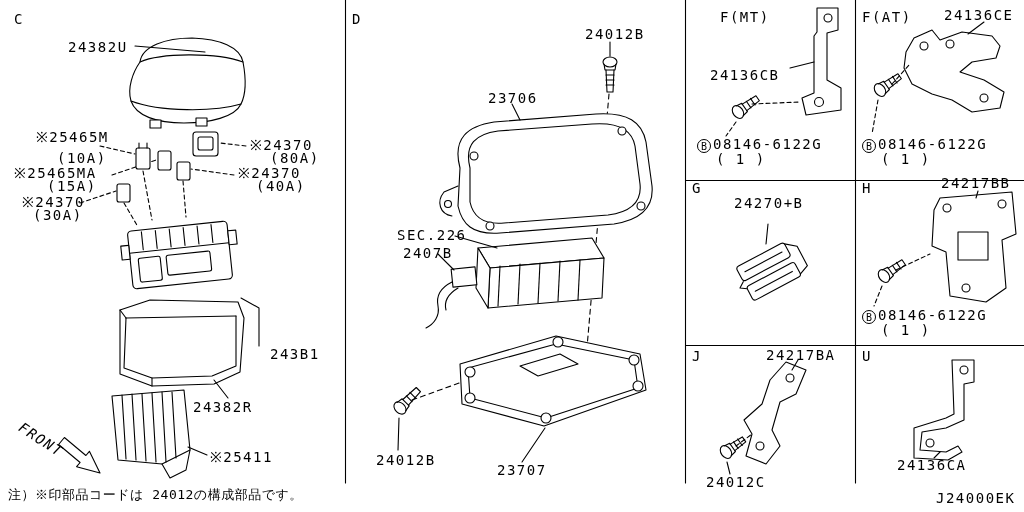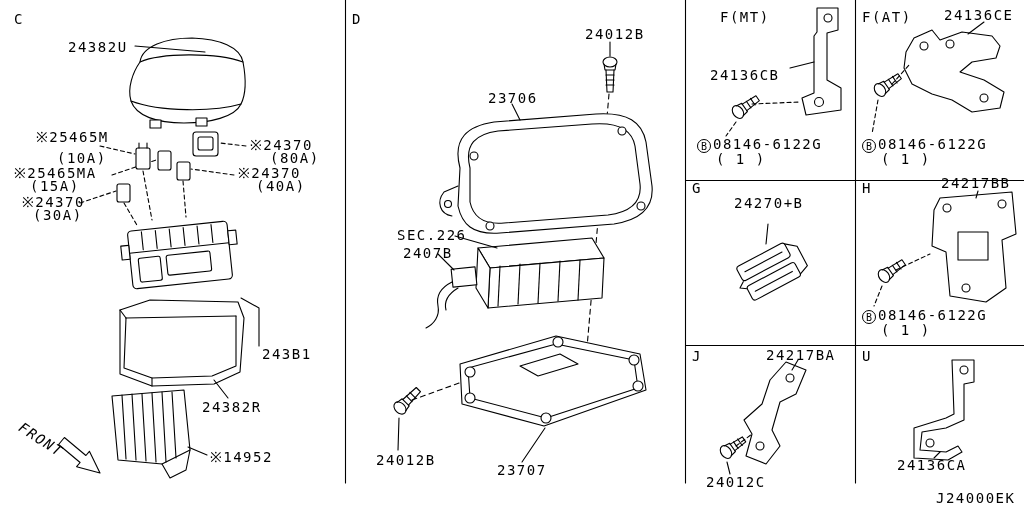--- a/index.html
+++ b/index.html
@@ -299,33 +299,34 @@
   <span class="lbl sec" style="left:14px;top:12px">C</span>
   <span class="lbl" style="left:68px;top:40px">24382U</span>
 
   <span class="lbl" style="left:36px;top:130px">※25465M</span>
   <span class="lbl" style="left:57px;top:151px">(10A)</span>
 
   <span class="lbl" style="left:250px;top:138px">※24370</span>
   <span class="lbl" style="left:270px;top:151px">(80A)</span>
 
   <span class="lbl" style="left:14px;top:166px">※25465MA</span>
-  <span class="lbl" style="left:30px;top:179px">(15A)</span>
+  <span class="lbl" style="left:47px;top:179px">(15A)</span>
 
   <span class="lbl" style="left:238px;top:166px">※24370</span>
   <span class="lbl" style="left:256px;top:179px">(40A)</span>
 
   <span class="lbl" style="left:22px;top:195px">※24370</span>
   <span class="lbl" style="left:33px;top:208px">(30A)</span>
 
-  <span class="lbl" style="left:262px;top:347px">243B1</span>
-  <span class="lbl" style="left:202px;top:400px">24382R</span>
-  <span class="lbl" style="left:210px;top:450px">※14952</span>
+  <span class="lbl" style="left:270px;top:347px">243B1</span>
+  <span class="lbl" style="left:193px;top:400px">24382R</span>
+  <span class="lbl" style="left:210px;top:450px">※25411</span>
 
   <span class="lbl front" style="left:24px;top:420px">FRONT</span>
+  <span class="lbl note" style="left:8px;top:488px">注）※印部品コードは 24012の構成部品です。</span>
 
   <span class="lbl sec" style="left:352px;top:12px">D</span>
   <span class="lbl" style="left:585px;top:27px">24012B</span>
   <span class="lbl" style="left:488px;top:91px">23706</span>
   <span class="lbl" style="left:397px;top:228px">SEC.226</span>
   <span class="lbl" style="left:403px;top:246px">2407B</span>
   <span class="lbl" style="left:376px;top:453px">24012B</span>
   <span class="lbl" style="left:497px;top:463px">23707</span>
 
   <span class="lbl sec" style="left:720px;top:10px">F(MT)</span>

